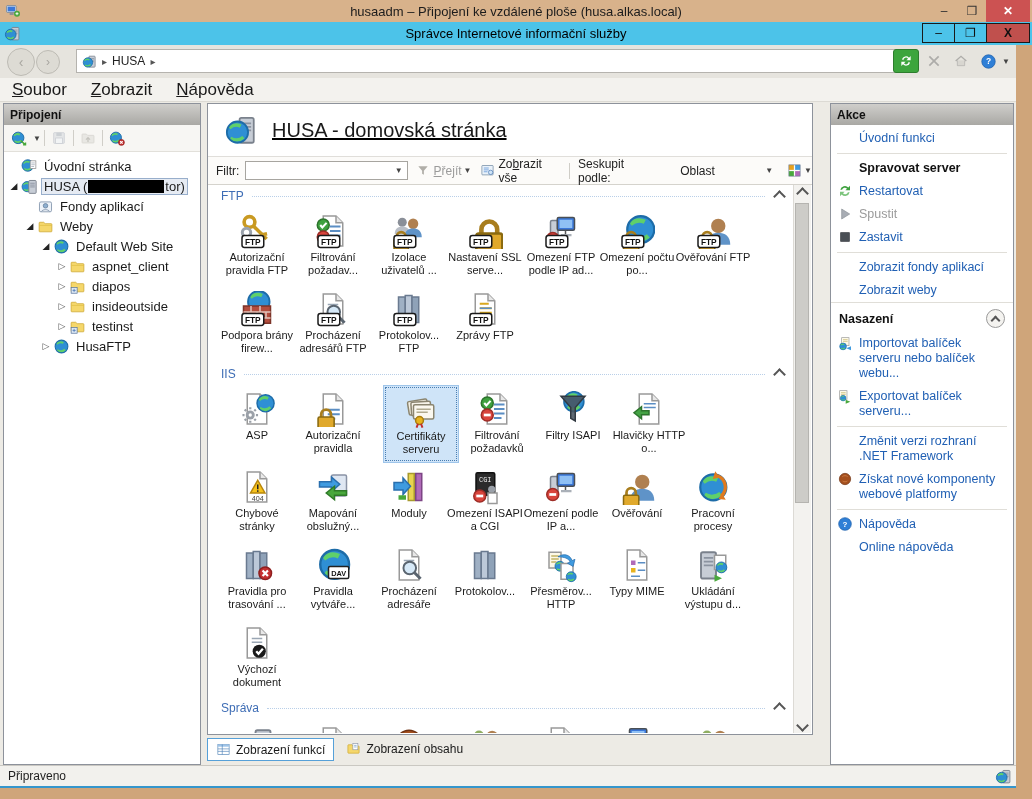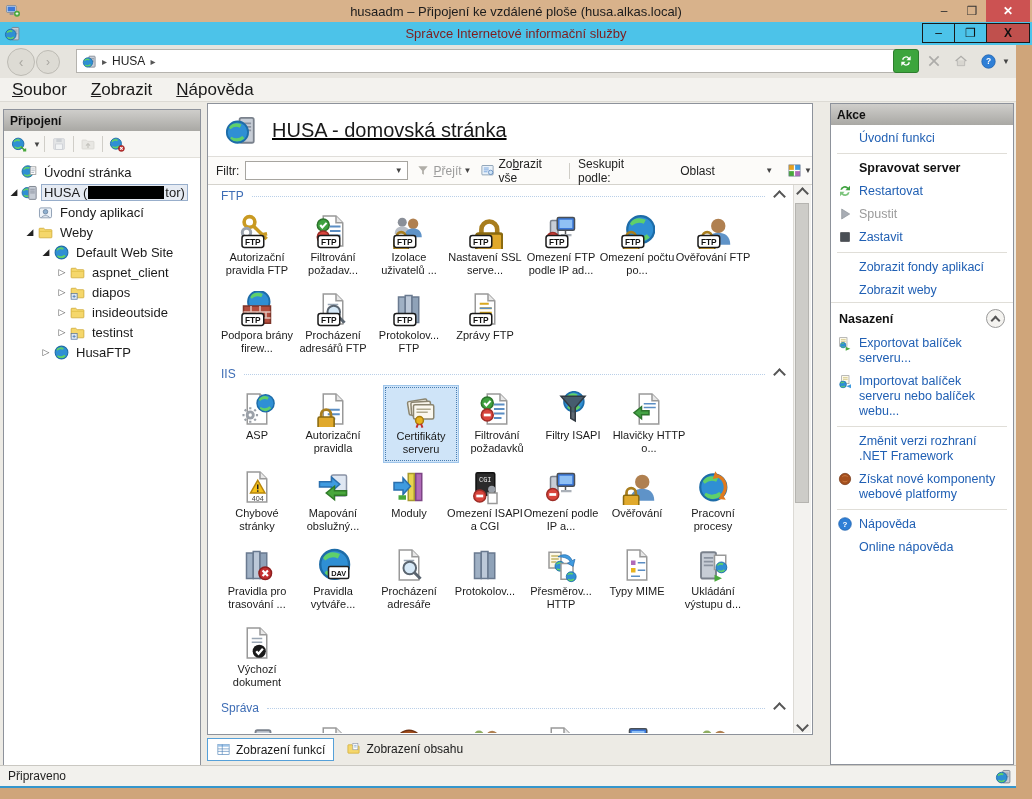--- a/index.html
+++ b/index.html
@@ -5,21 +5,21 @@
   html,body{margin:0;padding:0;}
   body{font-family:"Liberation Sans",sans-serif;background:#b89572;}
   .screen{position:relative;width:1032px;height:799px;background:#cfa57a;overflow:hidden;}
   .rdp-bar{position:absolute;left:0;top:0;width:1032px;height:22px;background:#d8b28b;display:flex;align-items:center;}
   .rdp-title{position:absolute;left:0;right:0;text-align:center;font-size:13px;color:#1c1c1c;}
   .rdp-ico{margin-left:5px;z-index:2;}
   .rdp-ctrls{position:absolute;right:2px;top:0;height:22px;display:flex;z-index:2;}
   .rdp-btn{width:28px;height:22px;display:flex;align-items:center;justify-content:center;font-size:12px;color:#333;}
   .rdp-close{width:44px;background:#cc5252;color:#fff;font-weight:bold;}
   .iis-bar{position:absolute;left:0;top:22px;width:1032px;height:23px;background:#4cc3e9;display:flex;align-items:center;}
-  .iis-title{position:absolute;left:0;right:0;text-align:center;font-size:13px;color:#7f1d1d;}
+  .iis-title{position:absolute;left:0;right:0;text-align:center;font-size:13px;color:#000000;}
   .iis-ico{margin-left:4px;z-index:2;}
   .iis-ctrls{position:absolute;right:2px;top:1px;height:21px;display:flex;z-index:2;}
   .iis-btn{width:33px;height:20px;border:1px solid #1a1a1a;margin-left:-1px;display:flex;align-items:center;justify-content:center;font-size:12px;color:#111;box-sizing:border-box;}
   .iis-close{width:44px;background:#c0504d;font-weight:bold;}
   .win-body{position:absolute;left:0;top:45px;width:1016px;height:743px;background:#edebe5;border-bottom:2px solid #3596cc;box-sizing:border-box;}
   
   .addr{position:absolute;left:0;top:0;width:100%;height:33px;background:#e6e4de;border-bottom:1px solid #d2d0ca;}
   .navbtn{position:absolute;border-radius:50%;background:#dddbd4;border:1px solid #bdbbb4;color:#a8a6a0;display:flex;align-items:center;justify-content:center;font-size:14px;}
   .nav-back{left:7px;top:3px;width:26px;height:26px;}
   .nav-fwd{left:36px;top:5px;width:22px;height:22px;font-size:12px;}
@@ -28,21 +28,21 @@
   .addr-right{position:absolute;right:6px;top:4px;height:24px;display:flex;align-items:center;}
   .abtn{width:24px;height:22px;display:flex;align-items:center;justify-content:center;margin-left:3px;}
   .abtn.green{background:#3da53d;border:1px solid #2d7d2d;border-radius:3px;}
   .abtn.dis{opacity:.45;}
   .dd{font-size:8px;color:#444;margin-left:2px;}
   
   .menubar{position:absolute;left:0;top:33px;width:100%;height:23px;background:#f3f2ee;border-bottom:1px solid #dcdad4;display:flex;align-items:center;font-size:17px;color:#1a1a1a;}
   .menu-item{padding:3px 12px;cursor:default;}
   
   .panel{position:absolute;background:#fff;border:1px solid #8d929b;box-sizing:border-box;}
-  .left-panel{left:3px;top:64px;width:198px;height:662px;}
+  .left-panel{left:3px;top:58px;width:198px;height:662px;}
   .center-panel{left:207px;top:58px;width:606px;height:632px;}
   .right-panel{left:830px;top:58px;width:184px;height:662px;}
   .phead{height:21px;background:linear-gradient(#cfcecb,#a9a8a4);font-size:12px;font-weight:bold;color:#111;padding-left:6px;display:flex;align-items:center;}
   .conn-toolbar{height:26px;background:#f7f6f3;border-bottom:1px solid #e2e0da;display:flex;align-items:center;padding-left:4px;}
   .tbico{margin:0 3px;display:flex;}
   .tbsep{width:1px;height:16px;background:#d0cec8;margin:0 3px;}
   .dim{opacity:.45;}
   
   .tree{font-size:13px;color:#1a1a1a;padding-top:4px;}
   .trow{display:flex;align-items:center;height:20px;white-space:nowrap;}
@@ -1134,42 +1134,42 @@
           <div class="act-row">Zobrazit fondy aplikací</div>
           <div class="act-row">Zobrazit weby</div>
           <div class="act-sec">
       <span>Nasazení</span>
             <span class="roundchev">
               <span class="chevU"></span>
             </span>
           </div>
           <div class="act-row"><span class="aic">
               <svg class="ic" width="16" height="16" viewBox="0 0 24 24">
+                <rect x="7" y="4" width="11" height="12" fill="#fdf9e8" stroke="#999"></rect>
+                <path d="M9 7h7M9 9.5h7" stroke="#c2b465"></path>
+                <g transform="translate(4,12) scale(0.85)">
+                  <circle cx="6" cy="6" r="6" fill="#2f8fd4"></circle>
+                  <path d="M1.4 3.6c2-1.7 4.4-2 6.4-1M2 9.4c2.4 1.5 5.4 1.2 7.4-.5" stroke="#5fd06a" stroke-width="2" fill="none"></path>
+                  <circle cx="6" cy="6" r="6" fill="none" stroke="#1d6ca8"></circle>
+                </g>
+                <path d="M21 17l-7 3 7 3z" fill="#3f9be0"></path>
+              </svg>
+            </span>Importovat balíček serveru nebo balíček webu...</div>
+          <div class="act-row"><span class="aic">
+              <svg class="ic" width="16" height="16" viewBox="0 0 24 24">
                 <rect x="4" y="4" width="11" height="13" fill="#fdf9e8" stroke="#999"></rect>
                 <path d="M6 7h7M6 9.5h7M6 12h5" stroke="#c2b465"></path>
                 <g transform="translate(5,11) scale(0.7)">
                   <circle cx="6" cy="6" r="6" fill="#2f8fd4"></circle>
                   <path d="M1.4 3.6c2-1.7 4.4-2 6.4-1M2 9.4c2.4 1.5 5.4 1.2 7.4-.5" stroke="#5fd06a" stroke-width="2" fill="none"></path>
                   <circle cx="6" cy="6" r="6" fill="none" stroke="#1d6ca8"></circle>
                 </g>
                 <path d="M13 17.5l7 3-7 3z" fill="#49a83c"></path>
               </svg>
             </span>Exportovat balíček serveru...</div>
-          <div class="act-row"><span class="aic">
-              <svg class="ic" width="16" height="16" viewBox="0 0 24 24">
-                <rect x="7" y="4" width="11" height="12" fill="#fdf9e8" stroke="#999"></rect>
-                <path d="M9 7h7M9 9.5h7" stroke="#c2b465"></path>
-                <g transform="translate(4,12) scale(0.85)">
-                  <circle cx="6" cy="6" r="6" fill="#2f8fd4"></circle>
-                  <path d="M1.4 3.6c2-1.7 4.4-2 6.4-1M2 9.4c2.4 1.5 5.4 1.2 7.4-.5" stroke="#5fd06a" stroke-width="2" fill="none"></path>
-                  <circle cx="6" cy="6" r="6" fill="none" stroke="#1d6ca8"></circle>
-                </g>
-                <path d="M21 17l-7 3 7 3z" fill="#3f9be0"></path>
-              </svg>
-            </span>Importovat balíček serveru nebo balíček webu...</div>
           <div class="act-div"></div>
           <div class="act-row">Změnit verzi rozhraní .NET Framework</div>
           <div class="act-row"><span class="aic">
               <svg class="ic" width="16" height="16" viewBox="0 0 24 24">
                 <circle cx="12" cy="12" r="8.5" fill="#a5501e"></circle>
                 <circle cx="12" cy="12" r="8.5" fill="none" stroke="#6e3212"></circle>
                 <path d="M8 8.5c2-2 6-2 8 0M8.5 15c2 1.6 5 1.6 7 0" stroke="#d88a50" fill="none"></path>
               </svg>
             </span>Získat nové komponenty webové platformy</div>
           <div class="act-div"></div>

